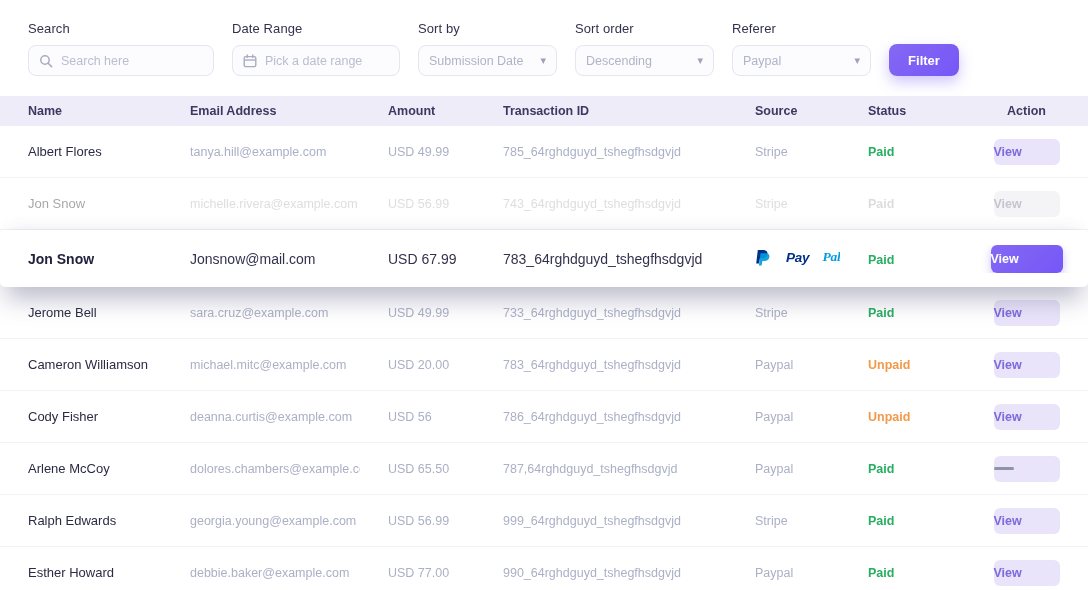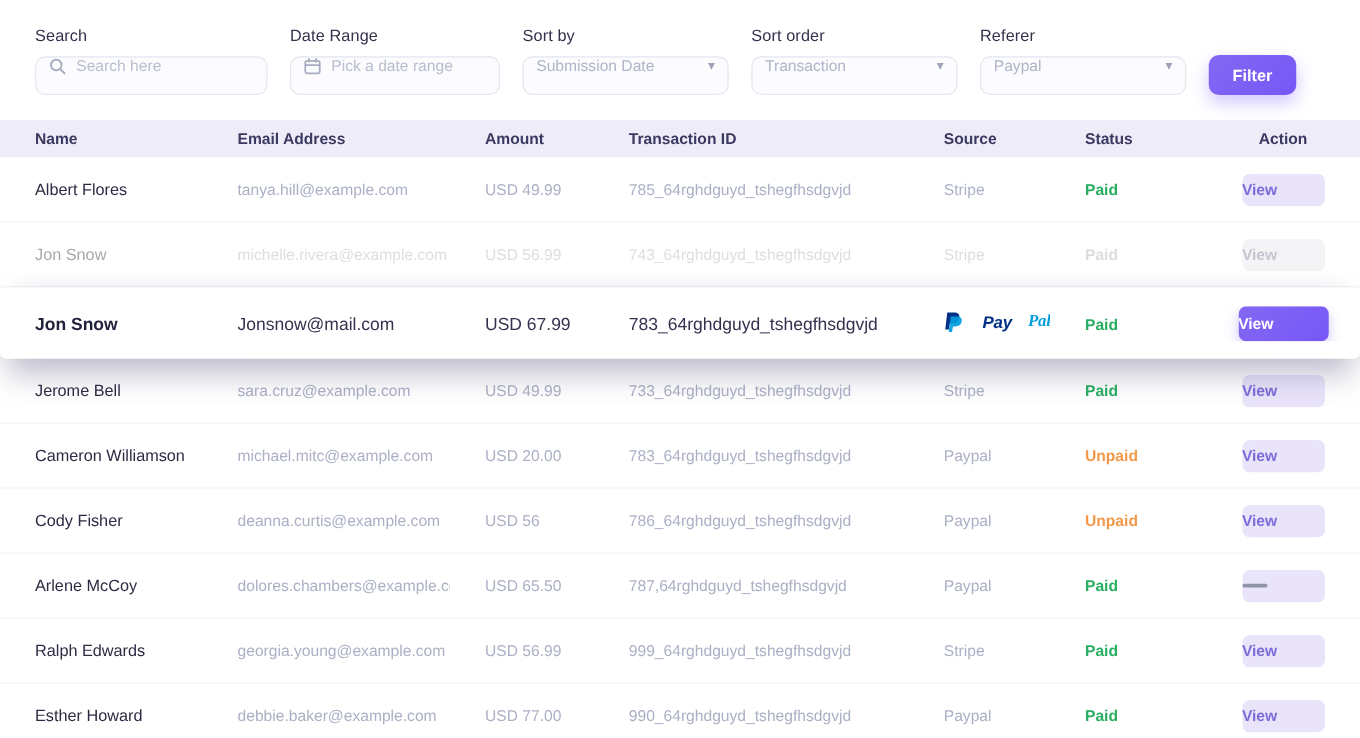--- a/index.html
+++ b/index.html
@@ -16,27 +16,27 @@
     --paypal_blue:#009CDE;
   }
   *{box-sizing:border-box;margin:0;padding:0;font-family:"Liberation Sans",sans-serif;}
   html,body{width:1088px;height:590px;overflow:hidden;background:#fff;}
 
   
   .filters{display:flex;align-items:flex-end;gap:18px;padding:22px 0 20px 28px;height:96px;}
   .field{display:flex;flex-direction:column;gap:9px;}
   .flabel{font-size:13px;font-weight:400;color:#32324D;letter-spacing:.1px;}
   .control{height:31px;border:1px solid var(--input_border);border-radius:8px;background:#FCFCFE;
-    display:flex;align-items:flex-start;padding:0 10px;color:var(--muted);font-size:12.5px;}
+    display:flex;align-items:center;padding:0 10px;color:var(--muted);font-size:12.5px;}
   .control svg{flex:0 0 auto;margin-right:8px;}
   .control input{border:0;outline:0;background:transparent;font-size:12.5px;color:#4A4A68;width:100%;}
   .control input::placeholder{color:#B9BECF;}
   .w-search{width:186px;}
   .w-date{width:168px;}
-  .w-select{width:165px;justify-content:space-between;}
+  .w-select{width:139px;justify-content:space-between;}
   .sel-value{color:#AFB4C8;}
   .chev{color:#9DA2B8;font-size:11px;margin-left:8px;}
   .filter-btn{width:70px;height:32px;border:0;border-radius:8px;background:linear-gradient(135deg,#8468F3,#7657F7);
     color:#fff;font-size:13px;font-weight:700;cursor:pointer;box-shadow:0 6px 14px rgba(123,92,245,.35);}
 
   
   .grid-cols{display:grid;grid-template-columns:162px 198px 115px 252px 113px 125px 123px;align-items:center;}
   .thead{height:30px;background:var(--header_bg);}
   .th{font-size:12.5px;font-weight:700;color:#3B3960;padding-left:28px;}
   .th.col7{padding-left:0;text-align:center;}
@@ -103,21 +103,21 @@
     <div class="flabel">Sort by</div>
     <div class="control w-select">
       <span class="sel-value">Submission Date</span>
       <span class="chev">▾</span>
     </div>
   </div>
 
   <div class="field">
     <div class="flabel">Sort order</div>
     <div class="control w-select">
-      <span class="sel-value">Transaction</span>
+      <span class="sel-value">Descending</span>
       <span class="chev">▾</span>
     </div>
   </div>
 
   <div class="field">
     <div class="flabel">Referer</div>
     <div class="control w-select">
       <span class="sel-value">Paypal</span>
       <span class="chev">▾</span>
     </div>

